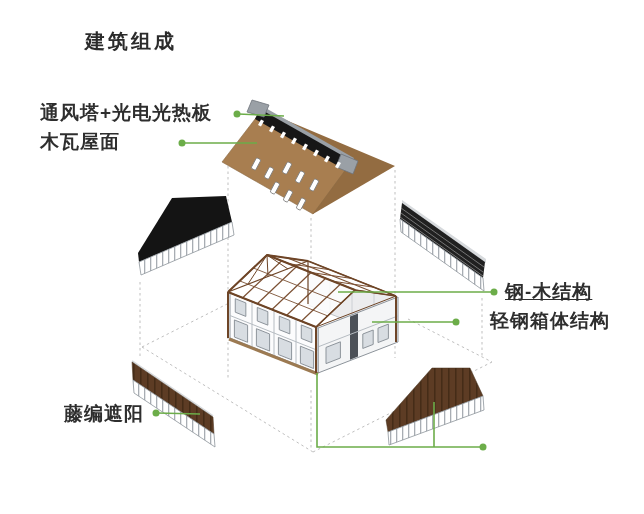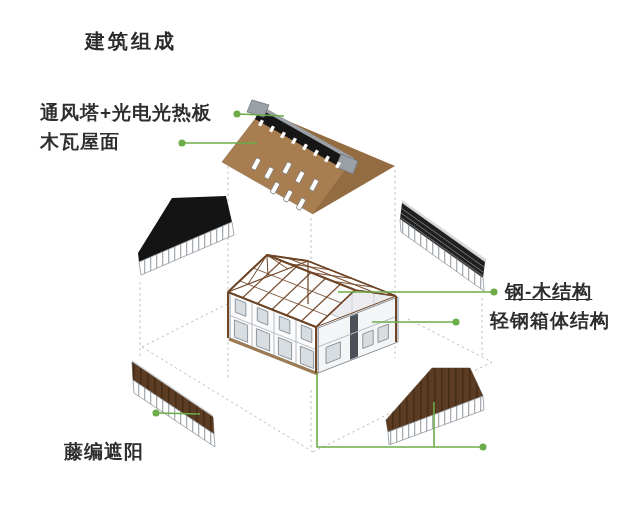--- a/index.html
+++ b/index.html
@@ -10,21 +10,21 @@
   .stage svg{position:absolute;left:0;top:0;}
   .lbl{
     position:absolute;font-weight:bold;font-size:19px;color:#2e2e2e;
     white-space:nowrap;letter-spacing:1px;line-height:22px;z-index:2;
   }
   .lbl.right-align{}
   .title{
     position:absolute;left:85px;top:28px;font-size:20px;font-weight:bold;
     color:#2b2b2b;letter-spacing:3px;z-index:2;
   }
-  .rattan div{line-height:23px;margin-top:38px;}
+  .rattan div{line-height:23px;}
 </style>
 </head>
 <body>
 
 <div class="stage">
 
   <svg width="644" height="514" viewBox="0 0 644 514">
     <defs>
       <pattern id="slat" patternUnits="userSpaceOnUse" width="6" height="18">
         <rect width="6" height="18" fill="#ffffff"></rect>

